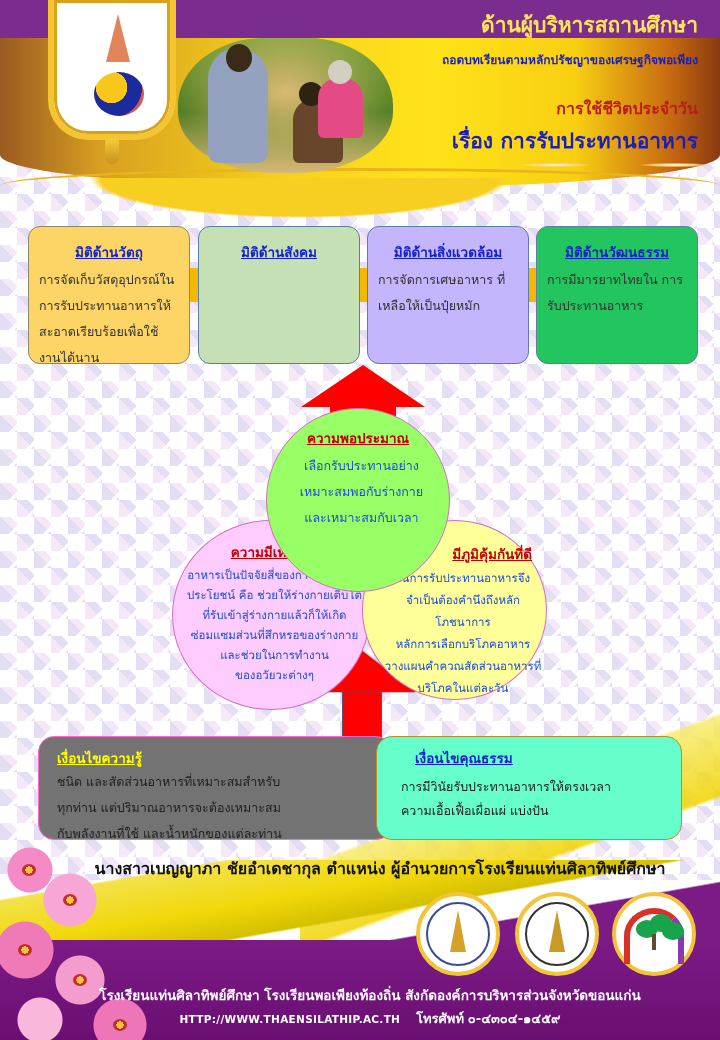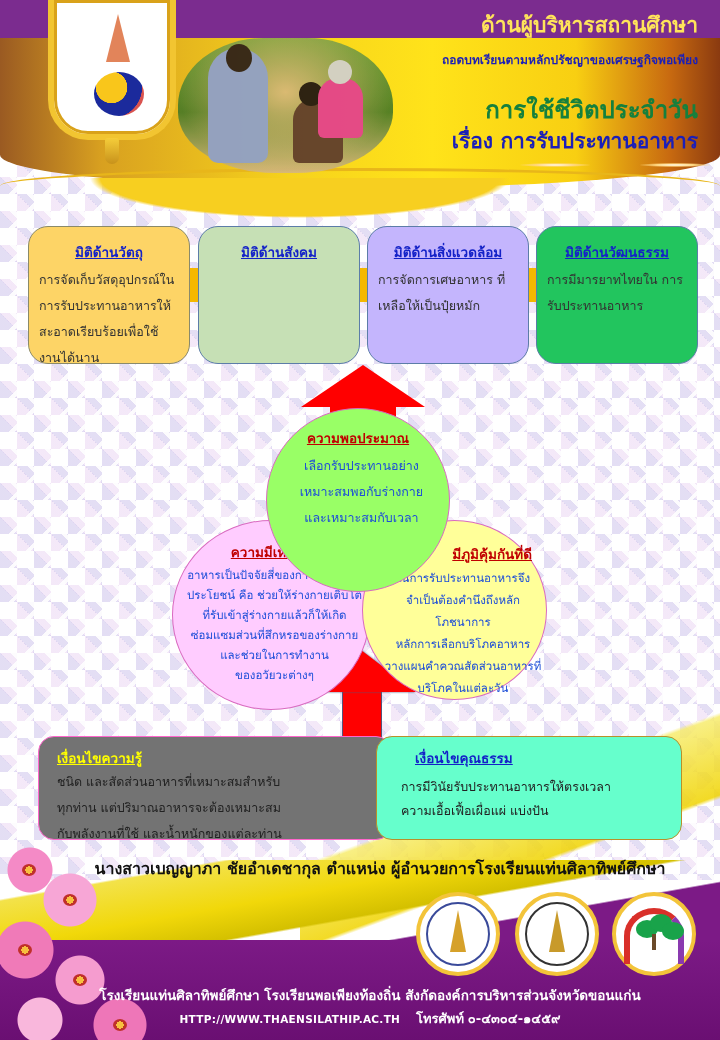--- a/index.html
+++ b/index.html
@@ -84,32 +84,32 @@
   .person1 { position: absolute; left: 30px; top: 10px; width: 60px; height: 115px; background: #8d9fcc; border-radius: 30px 30px 10px 10px; }
   .person1 .head { position: absolute; left: 18px; top: -4px; width: 26px; height: 28px; border-radius: 50%; background: #2b1e18; }
   .person2 { position: absolute; left: 140px; top: 40px; width: 45px; height: 60px; background: #e33f8e; border-radius: 20px 20px 6px 6px; }
   .person2 .head { position: absolute; left: 10px; top: -18px; width: 24px; height: 24px; border-radius: 50%; background: #d0d0d0; }
   .person3 { position: absolute; left: 115px; top: 60px; width: 50px; height: 65px; background: #5b3a2d; border-radius: 22px 22px 6px 6px; }
   .person3 .head { position: absolute; left: 6px; top: -16px; width: 24px; height: 24px; border-radius: 50%; background: #1d1412; }
 
   .hdr-text { position: absolute; right: 22px; text-align: right; font-family: "DejaVu Serif", "Liberation Serif", serif; font-weight: bold; white-space: nowrap; }
   .hdr-t1 { top: 8px; font-size: 21px; color: #ffe45a; }
   .hdr-t2 { top: 50px; font-size: 12px; color: #1b1fb8; }
-  .hdr-t3 { top: 90px; font-size: 24px; color: #15803d; }
+  .hdr-t3 { top: 96px; font-size: 16px; color: #b91c1c; }
   .hdr-t4 { top: 124px; font-size: 21px; color: #1b1fb8; }
 
   
   .connector-bar {
     position: absolute; left: 160px; top: 268px; width: 400px; height: 34px;
     background: #f5b800;
   }
   .dim-box {
     position: absolute; top: 226px; width: 162px; height: 138px;
     border: 1px solid #5c7da8;
-    border-radius: 20px;
+    border-radius: 12px;
     padding: 14px 10px 8px 10px;
   }
   .dim-title {
     display: block; text-align: center; font-size: 13.5px; font-weight: bold;
     color: #1422c8; text-decoration: underline; margin-bottom: 4px;
   }
   .dim-body { font-size: 12.5px; line-height: 26px; color: #333; }
   .dim-1 { left: 28px; background: #fdd466; border-color: #8a8a6a; }
   .dim-2 { left: 198px; background: #c6e0b5; }
   .dim-3 { left: 367px; background: #c4b5fd; }

